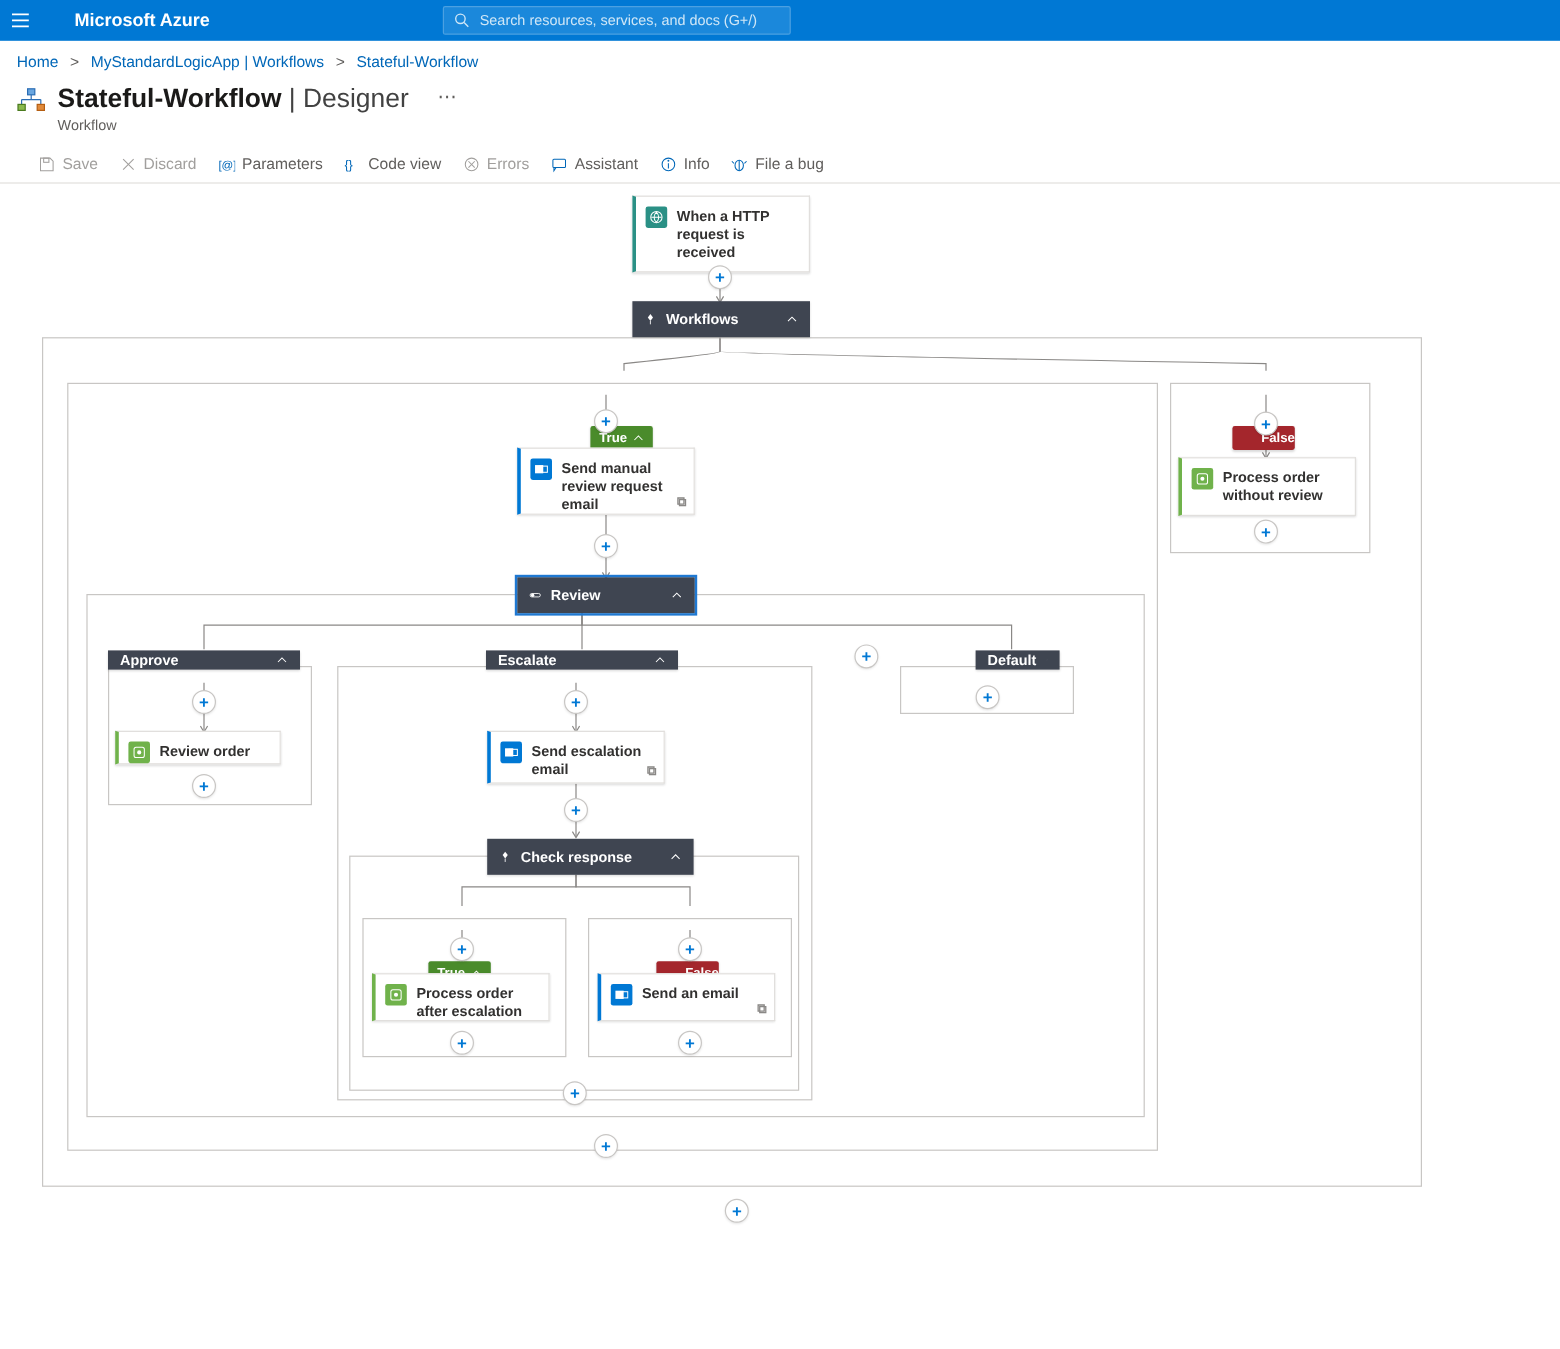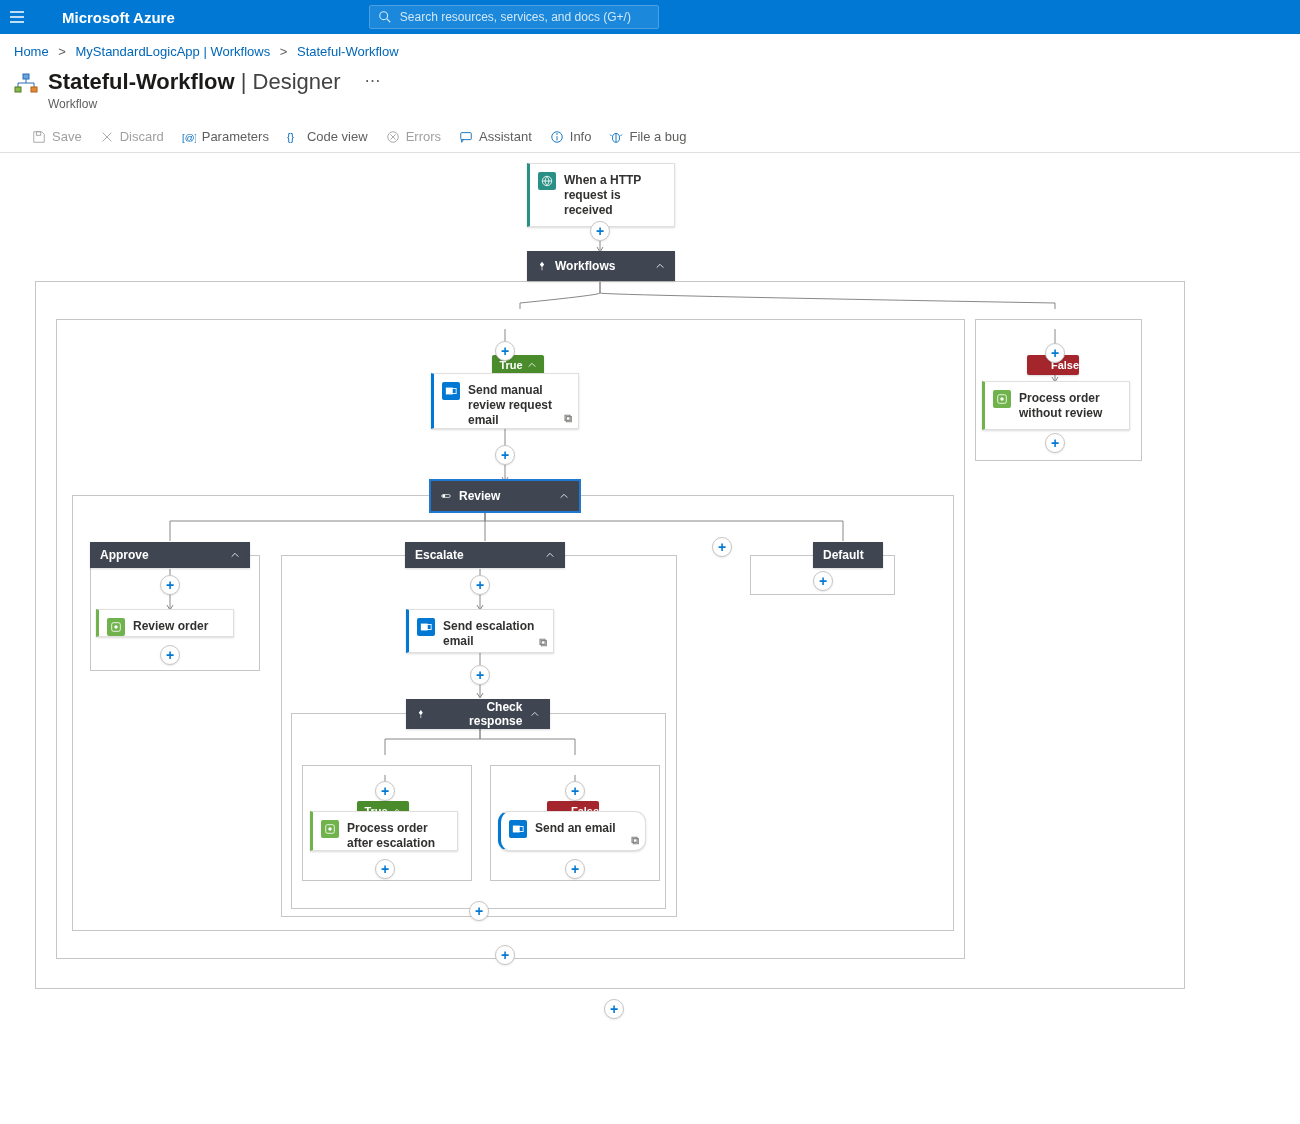--- a/index.html
+++ b/index.html
@@ -151,21 +151,21 @@
     color: #fff;
     height: 30px;
     display: flex;
     align-items: center;
     padding: 0 10px;
     font-size: 12px;
     font-weight: 600;
     gap: 8px;
     cursor:pointer;
   }
-  .dark-bar.case { height: 26px; }
+  .dark-bar.case { height: 16px; }
   .dark-bar .chev {
     margin-left: auto;
   }
   .dark-bar.selected { outline: 2px solid var(--selected-blue); }
   .pill {
     color: #fff;
     height: 20px;
     width: 52px;
     font-size: 11px;
     font-weight: 600;
@@ -466,21 +466,21 @@
       <svg viewBox="0 0 14 14">
           <rect x="1" y="3" width="8" height="8" fill="#fff"></rect>
           <rect x="5" y="4" width="8" height="6" fill="none" stroke="#fff"></rect>
         </svg>
     </div>
     <div class="lbl">Send escalation email</div>
     <div class="footer">⧉</div>
   </div>
   <div class="addbtn" style="left:460px; top:512px;">+</div>
 
-  <div class="dark-bar" style="left:396px; top:546px; width:144px;text-align:right;">
+  <div class="dark-bar" style="left:396px; top:546px; width:172px;text-align:right;">
     <svg class="chev-icn" viewBox="0 0 14 14">
         <path d="M7 1l3 4-3 4-3-4z" fill="#fff"></path>
         <line x1="7" y1="9" x2="7" y2="13" stroke="#fff"></line>
       </svg>
     <span>Check response</span>
     <svg class="chev chev-icn" viewBox="0 0 12 12">
         <path d="M2 8l4-4 4 4" stroke="#fff" fill="none"></path>
       </svg>
   </div>
 
@@ -503,21 +503,21 @@
     <div class="ic proc">
       <svg viewBox="0 0 14 14">
           <rect x="2" y="2" width="10" height="10" rx="2" fill="none" stroke="#fff"></rect>
           <circle cx="7" cy="7" r="2" fill="#fff"></circle>
         </svg>
     </div>
     <div class="lbl">Process order after escalation</div>
   </div>
   <div class="addbtn" style="left:365px; top:706px;">+</div>
 
-  <div class="card outlook" style="left:488px; top:658px; width:148px; height:40px;border-radius:11px;">
+  <div class="card outlook" style="left:488px; top:658px; width:148px; height:40px;">
     <div class="ic outlook">
       <svg viewBox="0 0 14 14">
           <rect x="1" y="3" width="8" height="8" fill="#fff"></rect>
           <rect x="5" y="4" width="8" height="6" fill="none" stroke="#fff"></rect>
         </svg>
     </div>
     <div class="lbl">Send an email</div>
     <div class="footer">⧉</div>
   </div>
   <div class="addbtn" style="left:555px; top:706px;">+</div>

